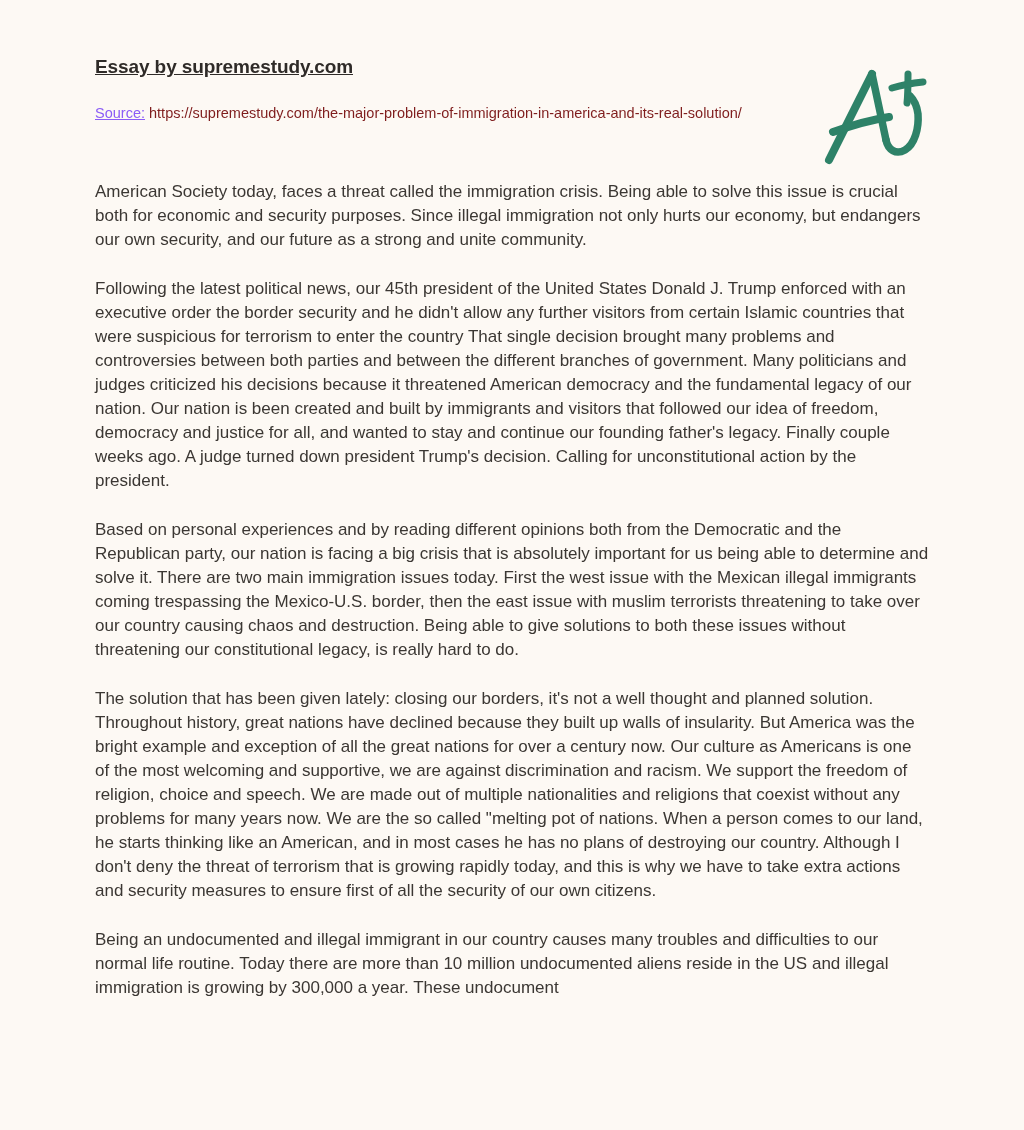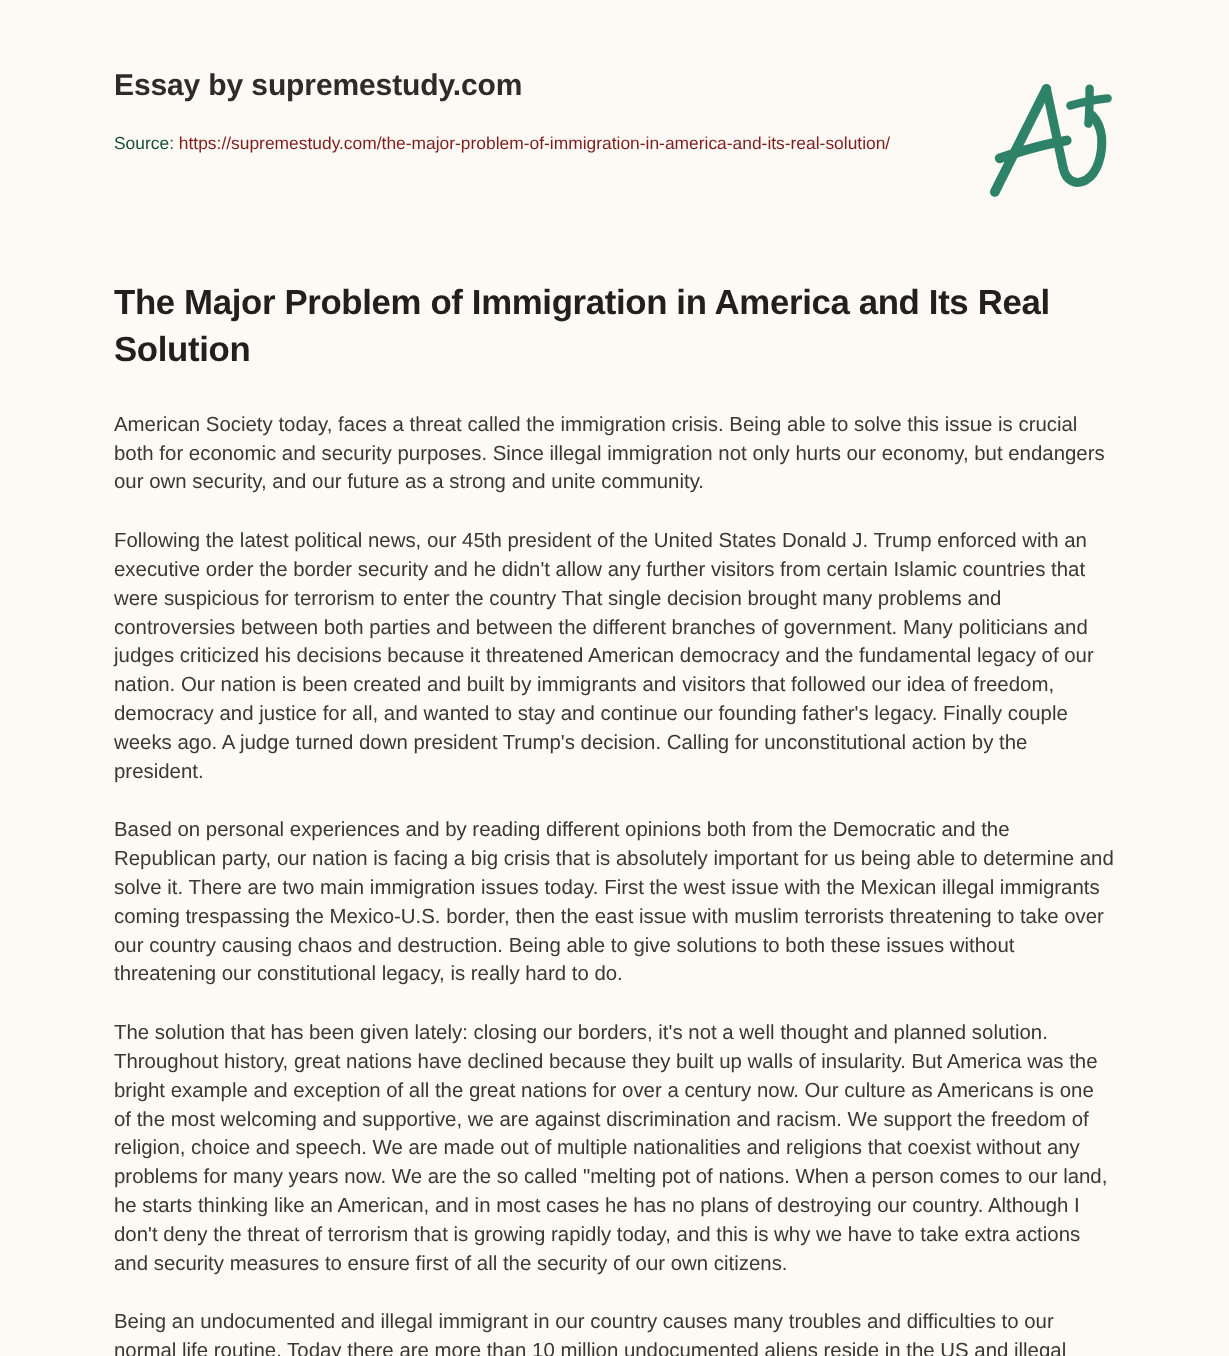--- a/index.html
+++ b/index.html
@@ -23,36 +23,38 @@
   }
 
   
   .header {
     position: relative;
     padding: 56px 95px 0 95px;
     min-height: 150px;
     box-sizing: border-box;
   }
   .byline {
-    font-size: 25px;
+    font-size: 19px;
     font-weight: bold;
     color: #2f2b28;
     letter-spacing: -0.1px;
     line-height: 1.2;
     margin: 0;
+    text-decoration: underline;
   }
   .source-line {
     margin-top: 22px;
     font-size: 14.5px;
     line-height: 25px;
     max-width: 700px;
     word-break: break-word;
   }
   .source-label {
-    color: #14532d;
+    color: #8b5cf6;
+    text-decoration: underline;
   }
   .source-url {
     color: #7f1d1d;
     text-decoration: none;
   }
 
   
   .logo {
     position: absolute;
     top: 62px;
@@ -116,24 +118,23 @@
           <path d="M11 70 C 28 64, 48 58, 67 55" stroke-width="8"></path>
           <path d="M64 78 C 66 88, 74 93, 83 88 C 93 82, 97 66, 96 52 C 95 44, 92 38, 88 34" stroke-width="7.5"></path>
           <path d="M86 12 C 86 22, 86 32, 85 41" stroke-width="7"></path>
           <path d="M70 26 C 80 23, 92 21, 101 20" stroke-width="7"></path>
         </g>
       </svg>
     </div>
   </div>
 
   <div class="article">
-    <h1 class="article-title">The Major Problem of Immigration in America and Its Real Solution</h1>
 
     <div class="body-copy">
       <p>American Society today, faces a threat called the immigration crisis. Being able to solve this issue is crucial both for economic and security purposes. Since illegal immigration not only hurts our economy, but endangers our own security, and our future as a strong and unite community.</p>
       <p>Following the latest political news, our 45th president of the United States Donald J. Trump enforced with an executive order the border security and he didn't allow any further visitors from certain Islamic countries that were suspicious for terrorism to enter the country That single decision brought many problems and controversies between both parties and between the different branches of government. Many politicians and judges criticized his decisions because it threatened American democracy and the fundamental legacy of our nation. Our nation is been created and built by immigrants and visitors that followed our idea of freedom, democracy and justice for all, and wanted to stay and continue our founding father's legacy. Finally couple weeks ago. A judge turned down president Trump's decision. Calling for unconstitutional action by the president.</p>
       <p>Based on personal experiences and by reading different opinions both from the Democratic and the Republican party, our nation is facing a big crisis that is absolutely important for us being able to determine and solve it. There are two main immigration issues today. First the west issue with the Mexican illegal immigrants coming trespassing the Mexico-U.S. border, then the east issue with muslim terrorists threatening to take over our country causing chaos and destruction. Being able to give solutions to both these issues without threatening our constitutional legacy, is really hard to do.</p>
       <p>The solution that has been given lately: closing our borders, it's not a well thought and planned solution. Throughout history, great nations have declined because they built up walls of insularity. But America was the bright example and exception of all the great nations for over a century now. Our culture as Americans is one of the most welcoming and supportive, we are against discrimination and racism. We support the freedom of religion, choice and speech. We are made out of multiple nationalities and religions that coexist without any problems for many years now. We are the so called "melting pot of nations. When a person comes to our land, he starts thinking like an American, and in most cases he has no plans of destroying our country. Although I don't deny the threat of terrorism that is growing rapidly today, and this is why we have to take extra actions and security measures to ensure first of all the security of our own citizens.</p>
-      <p>Being an undocumented and illegal immigrant in our country causes many troubles and difficulties to our normal life routine. Today there are more than 10 million undocumented aliens reside in the US and illegal immigration is growing by 700,000 a year. These undocument</p>
+      <p>Being an undocumented and illegal immigrant in our country causes many troubles and difficulties to our normal life routine. Today there are more than 10 million undocumented aliens reside in the US and illegal immigration is growing by 300,000 a year. These undocument</p>
     </div>
   </div>
 
 </div>
 
 </body></html>

